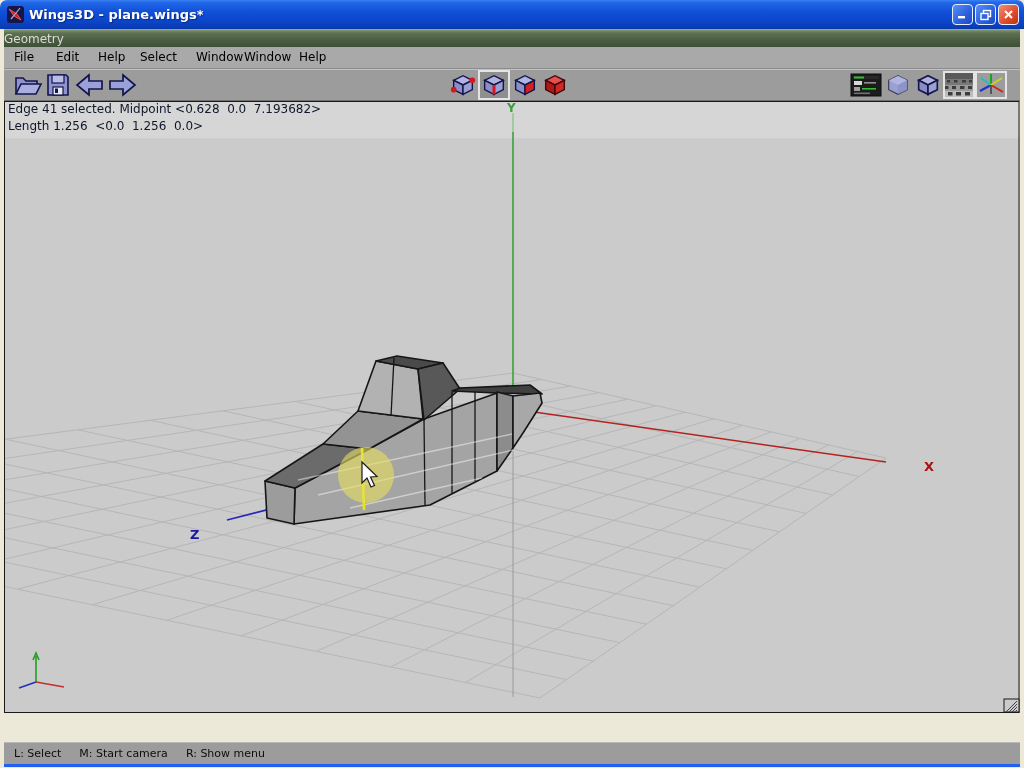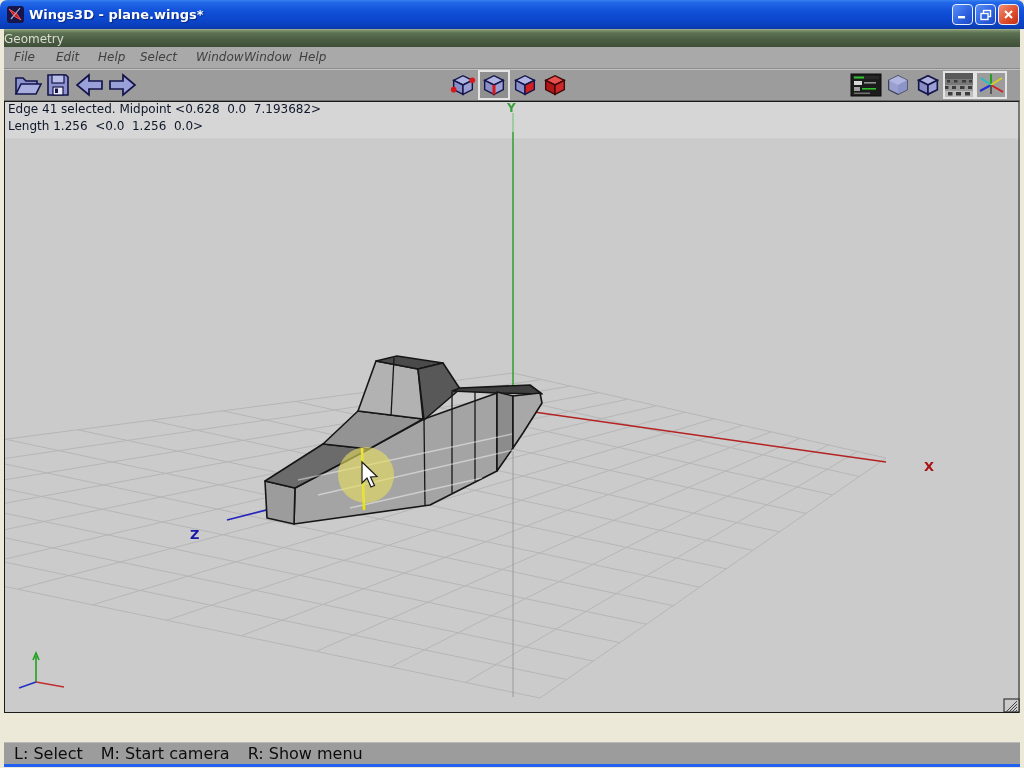--- a/index.html
+++ b/index.html
@@ -19,35 +19,35 @@
     background:linear-gradient(135deg,#5a90f8 0%,#2f63e0 55%,#1a48c8 100%);cursor:pointer;}
   .tb-btn.close{background:linear-gradient(135deg,#f09078 0%,#e05030 55%,#c03010 100%);}
 
   
   .body-col{position:absolute;left:4px;top:29px;width:1016px;}
 
   .geometry-bar{height:18px;background:linear-gradient(180deg,#81956f 0%,#5c7152 18%,#4a5d42 60%,#3e4f38 100%);
     color:#dcdcd4;font-size:12px;line-height:18px;padding-left:0;border-top:1px solid #97a889;box-sizing:border-box;}
 
   .menubar{height:21px;background:#a9a9a9;position:relative;border-bottom:1px solid #8b8b8b;}
-  .menu-item{position:absolute;top:0;height:21px;line-height:21px;font-size:12px;color:#404040;cursor:default;font-style:italic;}
+  .menu-item{position:absolute;top:0;height:21px;line-height:21px;font-size:12px;color:#000000;cursor:default;}
 
   .toolbar{height:32px;background:#9c9c9c;position:relative;border-top:1px solid #c2c2c2;border-bottom:1px solid #6f6f6f;box-sizing:border-box;}
   .tool-group{position:absolute;top:1px;display:flex;align-items:center;height:28px;}
   .tool-btn{display:flex;align-items:center;justify-content:center;margin:0 1px;cursor:pointer;}
   .tool-btn.pressed{border:2px solid #e4e4e4;background:#8f8f8f;margin:0;}
 
   
   .viewport{position:relative;width:1016px;height:612px;background:#cbcbcb;}
   .viewport svg{position:absolute;left:0;top:0;}
   .info-lines{position:absolute;left:0;top:0;width:1016px;height:37px;background:#d6d6d6;border-bottom:1px solid #cfcfcf;}
   .info-line{font-size:12px;color:#0f172a;white-space:pre;padding-left:4px;line-height:17px;}
 
   .gap-strip{height:29px;background:#ece9d8;}
-  .statusbar{height:21px;background:#9c9c9c;border-top:1px solid #b8b8b8;font-size:16px;color:#0d0d0d;
+  .statusbar{height:21px;background:#9c9c9c;border-top:1px solid #b8b8b8;font-size:11px;color:#0d0d0d;
     display:flex;align-items:center;padding-left:10px;}
   .statusbar span{margin-right:18px;white-space:pre;}
   .blue-strip{height:3px;background:#2160f0;}
   .bottom-beige{height:3px;background:#ece9d8;}
 </style>
 </head>
 <body>
 
 <div class="window">
 

